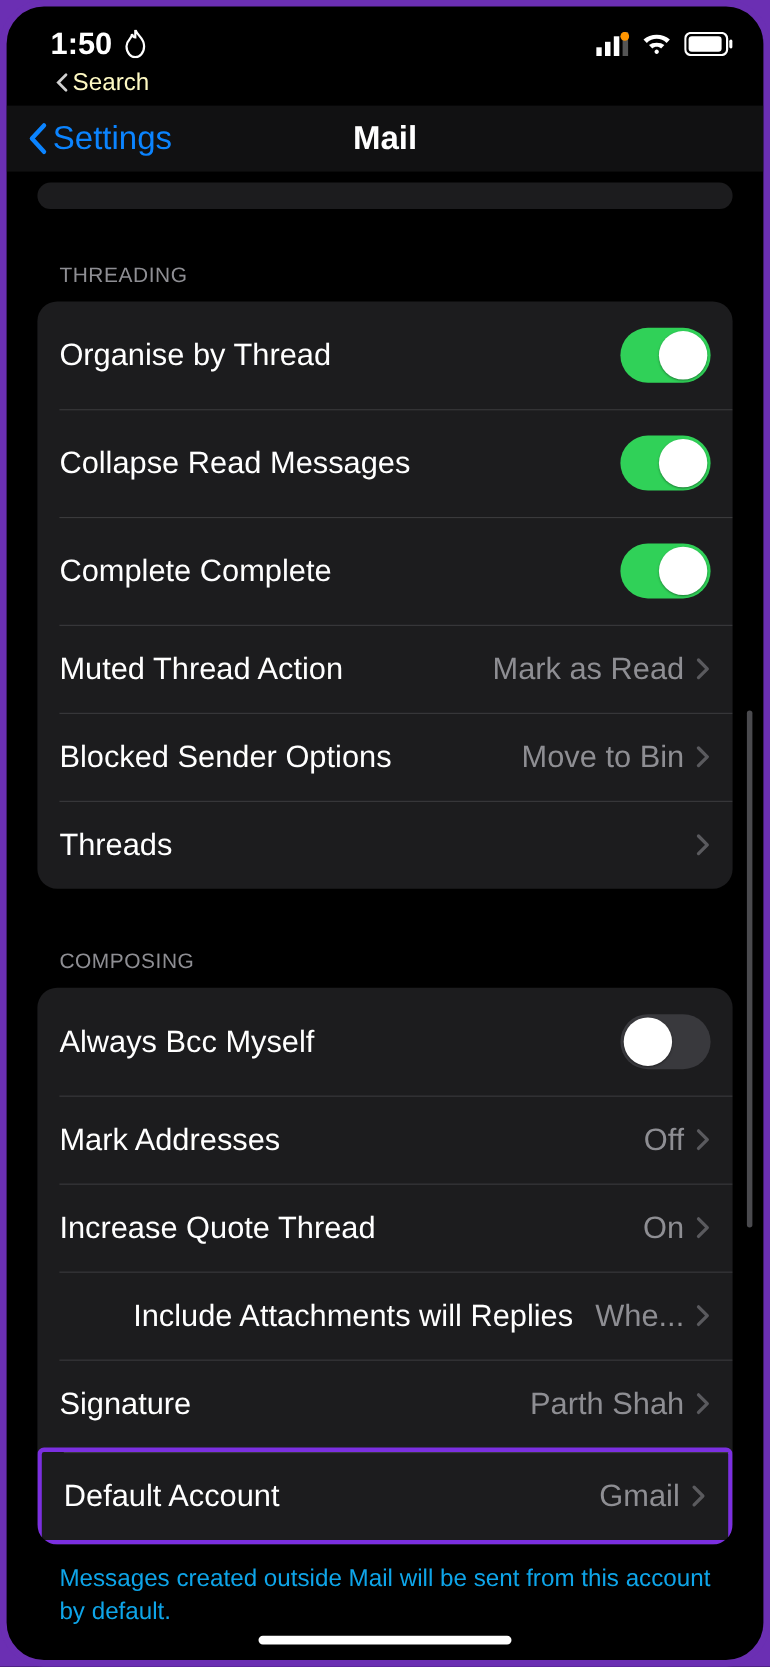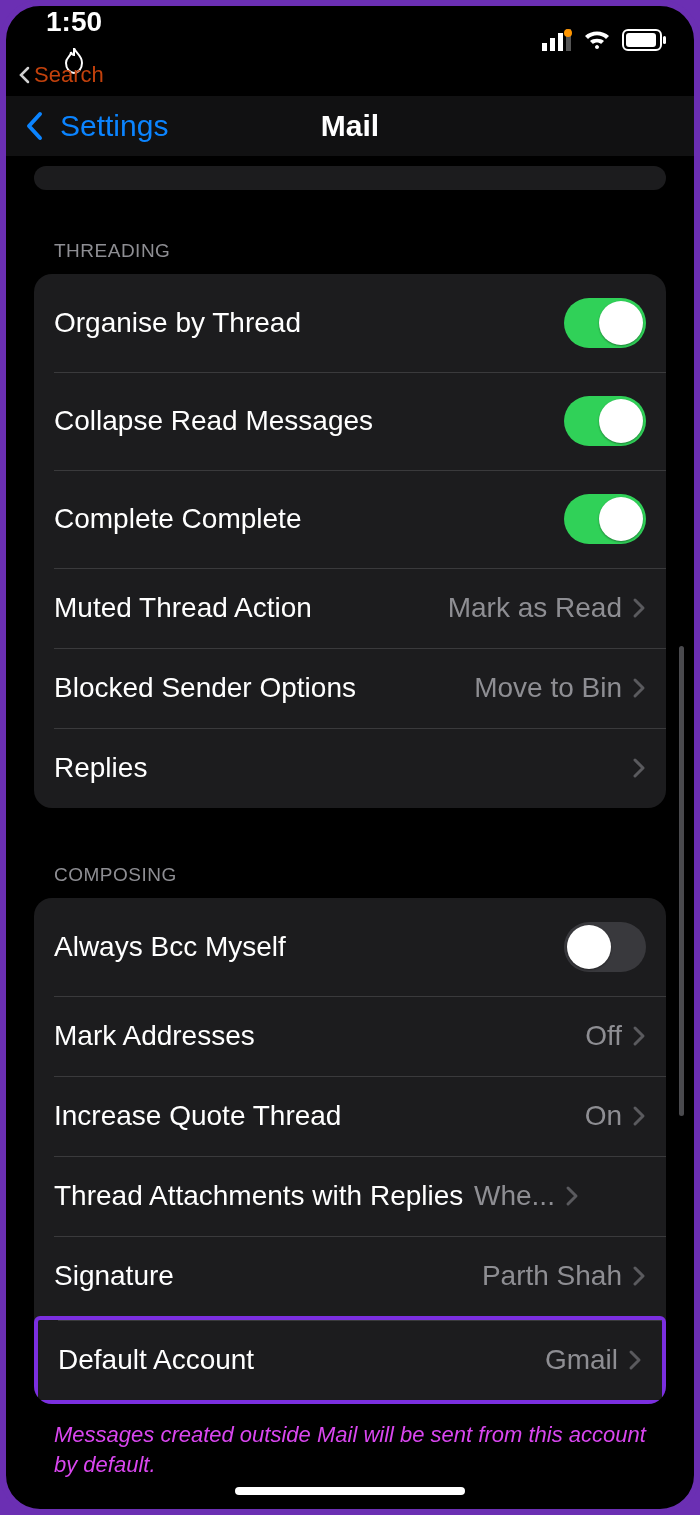--- a/index.html
+++ b/index.html
@@ -5,63 +5,63 @@
   * { margin: 0; padding: 0; box-sizing: border-box; -webkit-font-smoothing: antialiased; }
   html, body { width: 700px; height: 1515px; background: #6B2FB3; font-family: -apple-system, "SF Pro Text", "Helvetica Neue", Arial, sans-serif; }
   .device {
     position: absolute; top: 0; left: 0; width: 700px; height: 1515px;
     background: #000; border: 6px solid #6B2FB3; border-radius: 40px; overflow: hidden;
   }
   .status-bar {
     display: flex; justify-content: space-between; align-items: center;
     padding: 14px 28px 0 40px; color: #fff; height: 54px;
   }
-  .status-left { display: flex; align-items: center; gap: 10px; font-size: 28px; font-weight: 600; flex-direction: column; }
+  .status-left { display: flex; align-items: center; gap: 10px; font-size: 28px; font-weight: 600; }
   .status-right { display: flex; align-items: center; gap: 10px; }
-  .back-search { display: flex; align-items: center; gap: 4px; color: #c2410c; font-size: 22px; padding: 2px 0 8px 12px; }
+  .back-search { display: flex; align-items: center; gap: 4px; color: #fef9c3; font-size: 22px; padding: 2px 0 8px 44px; }
   .nav-bar {
     display: flex; align-items: center; position: relative; height: 60px;
     background: rgba(28,28,30,0.6); margin-bottom: 10px;
   }
-  .nav-back { display: flex; align-items: center; gap: 16px; color: #0b84ff; font-size: 30px; padding-left: 18px; }
+  .nav-back { display: flex; align-items: center; gap: 4px; color: #0b84ff; font-size: 30px; padding-left: 18px; }
   .nav-title { position: absolute; left: 0; right: 0; text-align: center; color: #fff; font-size: 30px; font-weight: 600; pointer-events: none; }
   .scroll { padding: 0 28px; }
   .partial-group {
     background: #1c1c1e; border-radius: 18px; height: 24px; margin-bottom: 50px;
   }
   .section-header {
     color: #8e8e93; font-size: 19px; letter-spacing: 0.5px; text-transform: uppercase;
     padding: 0 20px 12px 20px;
   }
   .group {
     background: #1c1c1e; border-radius: 18px; overflow: hidden; margin-bottom: 56px;
   }
   .row {
-    display: flex; align-items: center; justify-content: flex-start;
+    display: flex; align-items: center; justify-content: flex-end;
     padding: 24px 20px; min-height: 76px; position: relative;
   }
   .row + .row::before {
     content: ""; position: absolute; top: 0; left: 20px; right: 0; height: 1px; background: #3a3a3c;
   }
   .row-label { color: #fff; font-size: 28px; flex: 1; white-space: nowrap; overflow: hidden; text-overflow: ellipsis; }
   .row-trailing { display: flex; align-items: center; gap: 10px; }
   .row-value { color: #8e8e93; font-size: 28px; white-space: nowrap; max-width: 200px; overflow: hidden; text-overflow: ellipsis; }
   .chevron { color: #5a5a5e; }
   .toggle {
     width: 82px; height: 50px; border-radius: 25px; position: relative; flex-shrink: 0;
   }
   .toggle.on { background: #30d158; }
   .toggle.off { background: #39393d; }
   .toggle .knob {
     position: absolute; top: 3px; width: 44px; height: 44px; border-radius: 22px; background: #fff;
     box-shadow: 0 1px 2px rgba(0,0,0,0.4);
   }
   .toggle.on .knob { right: 3px; }
   .toggle.off .knob { left: 3px; }
-  .footer-text { color: #d946ef; font-size: 22px; padding: 0 20px; margin-top: -40px; line-height: 1.35; font-style: italic; }
+  .footer-text { color: #0ea5e9; font-size: 22px; padding: 0 20px; margin-top: -40px; line-height: 1.35; }
   .highlight { border: 4px solid #7B2FE0; border-radius: 6px; }
   .home-indicator {
     position: absolute; bottom: 14px; left: 50%; transform: translateX(-50%);
     width: 230px; height: 8px; background: #fff; border-radius: 4px;
   }
   .scrollbar {
     position: absolute; right: 10px; top: 640px; width: 5px; height: 470px;
     background: #4a4a4e; border-radius: 3px;
   }
   svg { display: block; }
@@ -173,21 +173,21 @@
           <span class="row-value">Move to Bin</span>
           <span class="chevron">
             <svg width="14" height="22" viewBox="0 0 14 22">
                 <path d="M3 3 L11 11 L3 19" stroke="#5a5a5e" stroke-width="3" fill="none" stroke-linecap="round" stroke-linejoin="round"></path>
               </svg>
           </span>
         </div>
       </div>
 
       <div class="row">
-        <div class="row-label">Replies</div>
+        <div class="row-label">Threads</div>
         <div class="row-trailing">
           <span class="chevron">
             <svg width="14" height="22" viewBox="0 0 14 22">
                 <path d="M3 3 L11 11 L3 19" stroke="#5a5a5e" stroke-width="3" fill="none" stroke-linecap="round" stroke-linejoin="round"></path>
               </svg>
           </span>
         </div>
       </div>
 
     </div>
@@ -220,21 +220,21 @@
           <span class="row-value">On</span>
           <span class="chevron">
             <svg width="14" height="22" viewBox="0 0 14 22">
                 <path d="M3 3 L11 11 L3 19" stroke="#5a5a5e" stroke-width="3" fill="none" stroke-linecap="round" stroke-linejoin="round"></path>
               </svg>
           </span>
         </div>
       </div>
 
       <div class="row">
-        <div class="row-label" style="max-width:420px">Thread Attachments with Replies</div>
+        <div class="row-label" style="max-width:420px">Include Attachments will Replies</div>
         <div class="row-trailing">
           <span class="row-value" style="max-width:110px">Whe...</span>
           <span class="chevron">
             <svg width="14" height="22" viewBox="0 0 14 22">
                 <path d="M3 3 L11 11 L3 19" stroke="#5a5a5e" stroke-width="3" fill="none" stroke-linecap="round" stroke-linejoin="round"></path>
               </svg>
           </span>
         </div>
       </div>
 

